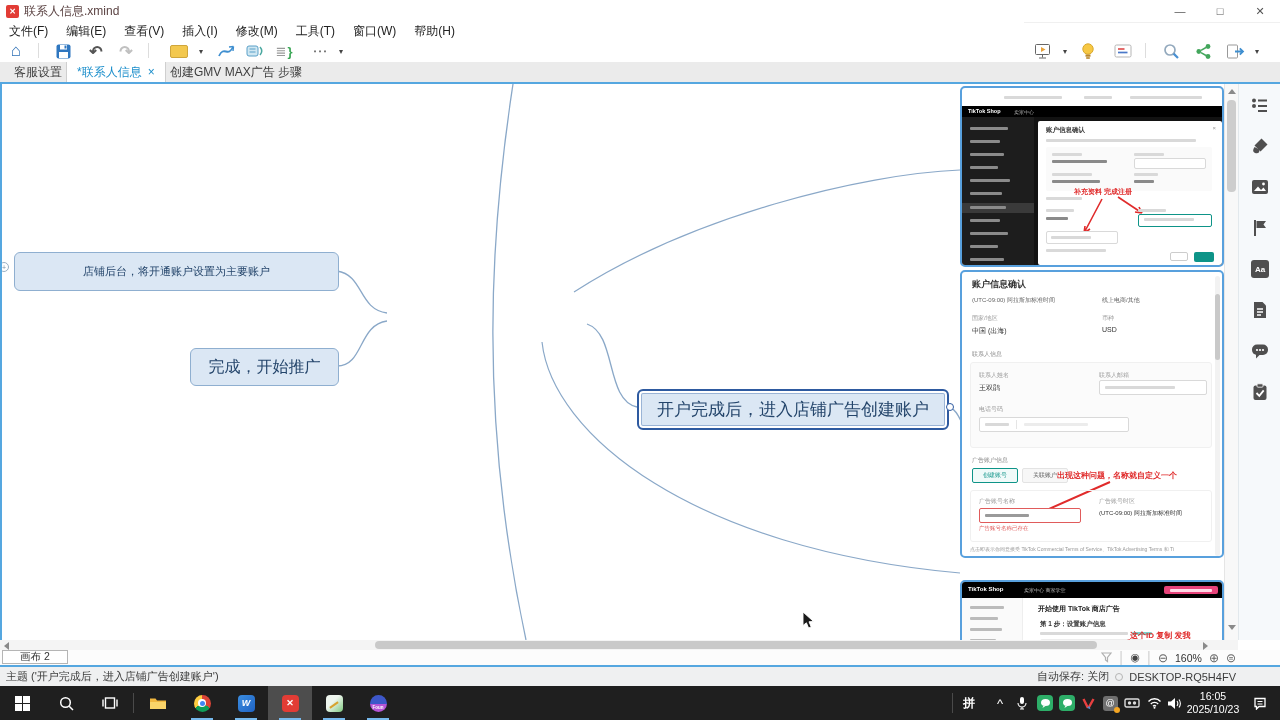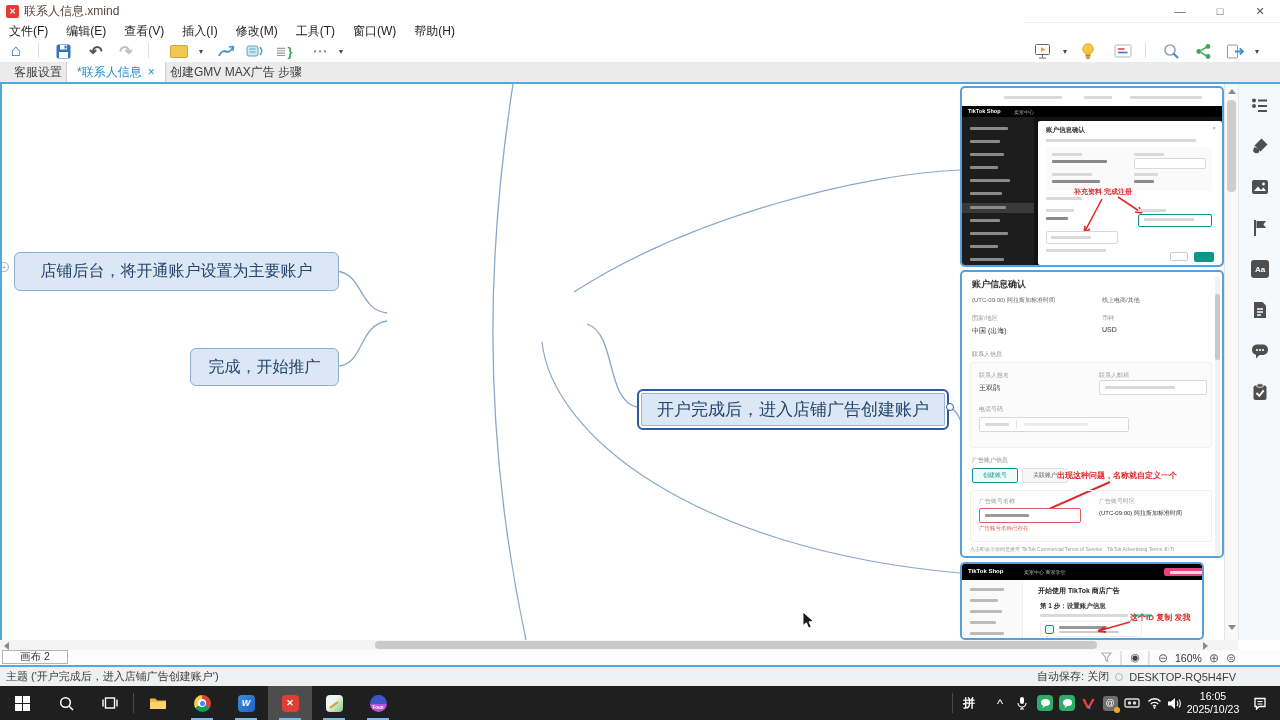--- a/index.html
+++ b/index.html
@@ -169,21 +169,21 @@
   <svg width="1238" height="556" style="position:absolute;left:0;top:0">
     <path d="M511,0 C488,150 476,330 524,556" stroke="#8aa8c8" stroke-width="1.3" fill="none"></path>
     <path d="M572,208 C690,132 860,90 958,86" stroke="#8aa8c8" stroke-width="1.2" fill="none"></path>
     <path d="M540,258 C550,350 690,465 958,489" stroke="#8aa8c8" stroke-width="1.2" fill="none"></path>
     <path d="M335,187 C362,191 356,225 385,229" stroke="#8aa8c8" stroke-width="1.3" fill="none"></path>
     <path d="M335,282 C362,282 356,241 385,237" stroke="#8aa8c8" stroke-width="1.3" fill="none"></path>
     <path d="M585,240 C615,250 603,316 635,323" stroke="#8aa8c8" stroke-width="1.3" fill="none"></path>
     <path d="M947,323 C953,325 956,331 959,337" stroke="#8aa8c8" stroke-width="1.3" fill="none"></path>
   </svg>
 
-  <div class="node" style="left:12px;top:168px;width:323px;height:37px;font-size:16px">店铺后台，将开通账户设置为主要账户</div>
+  <div class="node" style="left:12px;top:168px;width:323px;height:37px;font-size:11px">店铺后台，将开通账户设置为主要账户</div>
   <div class="node selected" style="left:635px;top:305px;width:308px;height:37px;font-size:17px">开户完成后，进入店铺广告创建账户</div>
   <div class="node" style="left:188px;top:264px;width:147px;height:36px;font-size:16px">完成，开始推广</div>
   <div style="position:absolute;left:944px;top:319px;width:8px;height:8px;border-radius:50%;background:#fff;border:1.5px solid #2e5aa0;box-sizing:border-box"></div>
   <div style="position:absolute;left:-3px;top:178px;width:10px;height:10px;border-radius:50%;background:#fff;border:1px solid #9ab0c4;box-sizing:border-box;font-size:7px;color:#7d93a8;display:flex;align-items:center;justify-content:center">+</div>
 
   <div class="shot" style="left:958px;top:2px;width:264px;height:181px">
     <div class="bar" style="left:42px;top:8px;width:58px;height:3px"></div>
     <div class="bar" style="left:122px;top:8px;width:28px;height:3px"></div>
     <div class="bar" style="left:168px;top:8px;width:72px;height:3px"></div>
     <div style="position:absolute;left:0;top:18px;width:264px;height:11px;background:#000">
@@ -277,21 +277,21 @@
         </div>
       <span style="position:absolute;left:128px;top:18px;font-size:6px;color:#333;white-space:nowrap">(UTC-09:00) 阿拉斯加标准时间</span>
       <span style="position:absolute;left:8px;top:34px;font-size:5.5px;color:#e05b5b;white-space:nowrap">广告账号名称已存在</span>
     </div>
     <span style="position:absolute;left:8px;top:274px;font-size:5px;color:#999;white-space:nowrap">点击即表示你同意接受 TikTok Commercial Terms of Service、TikTok Advertising Terms 和 Ti</span>
     <div style="position:absolute;right:2px;top:4px;width:5px;height:280px;background:#f2f2f2;border-radius:3px">
       <div style="position:absolute;left:0;top:18px;width:5px;height:66px;background:#c9c9c9;border-radius:3px"></div>
     </div>
   </div>
 
-  <div class="shot" style="left:958px;top:478px;width:244px;height:78px">
+  <div class="shot" style="left:958px;top:496px;width:264px;height:78px">
     <div style="position:absolute;left:0;top:0;width:264px;height:16px;background:#000">
       <span style="position:absolute;left:6px;top:4px;font-size:6px;font-weight:bold;color:#fff">TikTok Shop</span>
       <span style="position:absolute;left:62px;top:5px;font-size:5px;color:#bbb">卖家中心  商家学堂</span>
       <div style="position:absolute;right:8px;top:4px;width:54px;height:8px;background:#e7437a;border-radius:2px">
           <div class="bar" style="left:6px;top:2.5px;width:42px;height:3px;background:#ffd9e6"></div>
         </div>
     </div>
     <div style="position:absolute;left:0;top:16px;width:60px;height:62px;background:#fafafa;border-right:1px solid #eee">
       <div class="bar" style="left:8px;top:8px;width:34px;height:3px;background:#bbb"></div>
       <div class="bar" style="left:8px;top:19px;width:28px;height:3px;background:#bbb"></div>

